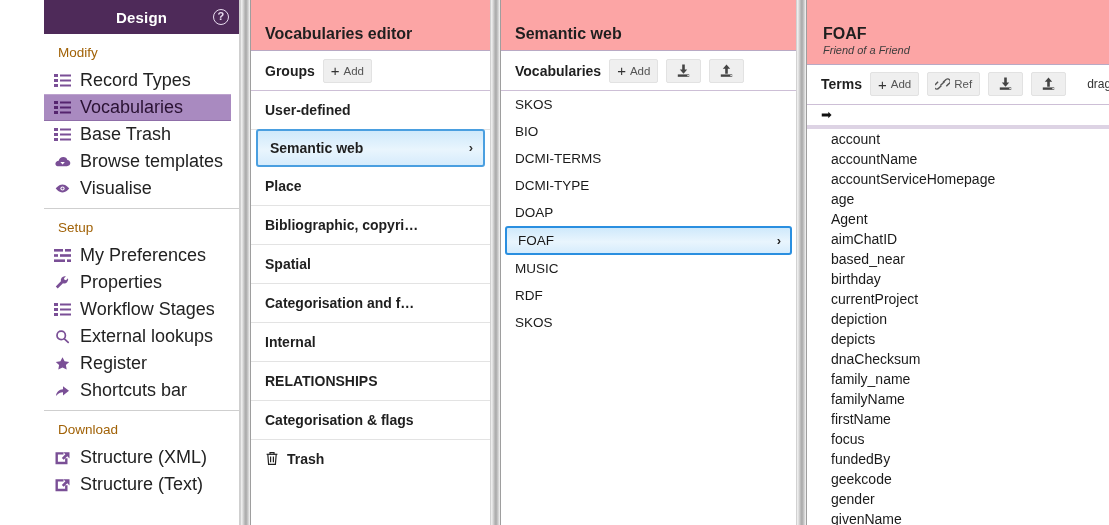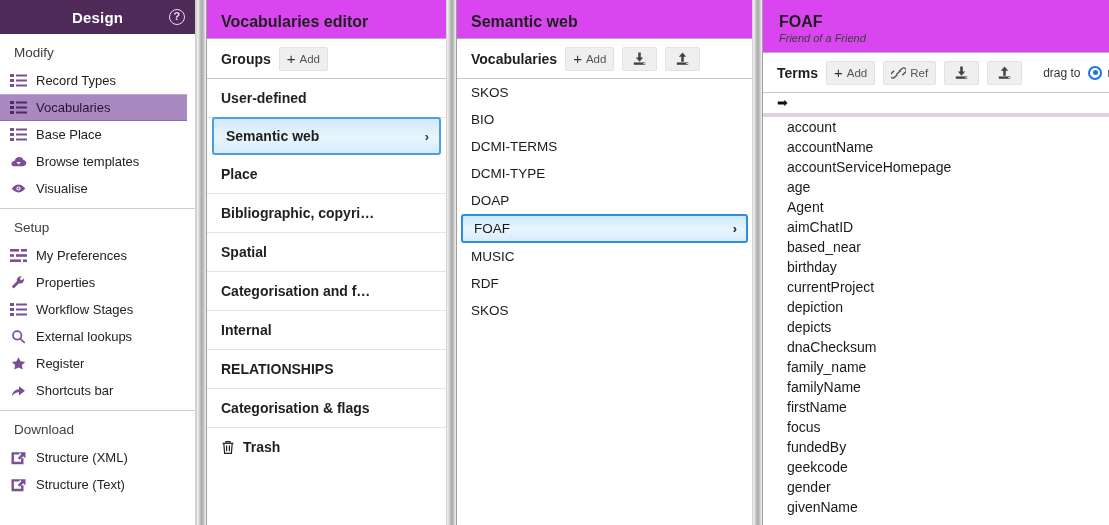--- a/index.html
+++ b/index.html
@@ -28,20 +28,21 @@
     cursor: col-resize;
   }
 
   
   .sidebar {
     width: 196px; flex: 0 0 196px;
     height: 525px;
     background: #ffffff;
     display: flex; flex-direction: column;
     border-right: 1px solid #cfcfcf;
+    margin-left: 44px;
   }
   .design-header {
     height: 34px;
     background: #4e2a59;
     color: #ffffff;
     display: flex; align-items: center; justify-content: center;
     position: relative;
     font-weight: bold;
     font-size: 15px;
     letter-spacing: .2px;
@@ -54,30 +55,30 @@
     border-radius: 50%;
     color: #e8dcef;
     font-size: 11px; line-height: 13px;
     text-align: center;
     font-weight: bold;
     cursor: pointer;
   }
   .side-section { padding: 0 0 6px 0; }
   .side-section + .side-section { border-top: 1px solid #cfcfcf; }
   .side-title {
-    color: #404040;
+    color: #a16207;
     font-size: 13.5px;
     padding: 11px 0 7px 14px;
   }
   .side-item {
     display: flex; align-items: center;
     gap: 9px;
     height: 27px;
     padding-left: 10px;
-    font-size: 13px;
+    font-size: 18px;
     color: #222;
     cursor: pointer;
   }
   .side-item.active {
     background: #a98ac0;
     color: #2a1233;
     border-top: 1px solid #bda3ce;
     border-bottom: 1px solid #8f6ea8;
     margin-right: 8px;
   }
@@ -95,23 +96,23 @@
     height: 525px;
     display: flex; flex-direction: column;
     background: #ffffff;
     overflow: hidden;
   }
   .col-vocab  { width: 239px; flex: 0 0 239px; }
   .col-sem    { width: 295px; flex: 0 0 295px; }
   .col-foaf   { flex: 1 1 auto; min-width: 0; }
 
   .col-header {
-    background: #d946ef;
+    background: #fca5a5;
     border-bottom: 1px solid #b9a9c4;
-    padding: 12px 0 7px 14px;
+    padding: 24px 0 7px 14px;
     min-height: 38px;
     display: flex; flex-direction: column; justify-content: flex-end;
   }
   .col-header .ch-title {
     font-size: 16px; font-weight: bold; color: #1f1f1f;
     line-height: 19px;
   }
   .col-header .ch-sub {
     font-size: 11px; font-style: italic; color: #3c3c3c;
     line-height: 13px; margin-top: 1px;
@@ -175,21 +176,21 @@
   .crumb-label { color: #1d4ed8; cursor: pointer; margin-top: 40px; }
 
   
   .list { flex: 1 1 auto; overflow: hidden; background: #fff; }
 
   .grp-item {
     font-size: 14px; font-weight: bold; color: #1f1f1f;
     padding: 11px 14px 11px 14px;
     border-bottom: 1px solid #e3e3e3;
     cursor: pointer;
-    display: flex; align-items: flex-end; justify-content: space-between;
+    display: flex; align-items: flex-start; justify-content: space-between;
   }
   .grp-item.selected {
     background: linear-gradient(to bottom,#cfe9fb 0%,#e9f5fd 55%,#d6ecfc 100%);
     border: 2px solid #4a9fe0;
     border-radius: 3px;
     margin: -1px 5px 0 5px;
     padding: 9px 10px 9px 12px;
   }
   .grp-item .chev { font-size: 13px; color: #333; font-weight: bold; }
   .grp-item.trash { gap: 8px; justify-content: flex-start; border-bottom: none; }
@@ -267,21 +268,21 @@
         <span class="side-ico">
             <svg viewBox="0 0 17 15" width="17" height="15" fill="currentColor">
               <rect x="0" y="1" width="4" height="3"></rect>
               <rect x="0" y="6" width="4" height="3"></rect>
               <rect x="0" y="11" width="4" height="3"></rect>
               <rect x="6" y="1.5" width="11" height="2"></rect>
               <rect x="6" y="6.5" width="11" height="2"></rect>
               <rect x="6" y="11.5" width="11" height="2"></rect>
             </svg>
           </span>
-        <span>Base Place</span>
+        <span>Base Trash</span>
       </div>
 
       <div class="side-item">
         <span class="side-ico">
             <svg viewBox="0 0 17 15" width="17" height="15" fill="currentColor">
               <path d="M3.6 12.2h9.3c2 0 3.4-1.4 3.4-3.1 0-1.6-1.2-2.9-2.9-3.1C13 4.2 11.3 3 9.3 3 7 3 5.1 4.6 4.7 6.7 2.8 6.9 1.4 8.2 1.4 9.7c0 1.4 1 2.5 2.2 2.5z"></path>
               <path d="M8.6 10.6 6.4 8h4.4z" fill="#fff"></path>
             </svg>
           </span>
         <span>Browse templates</span>

